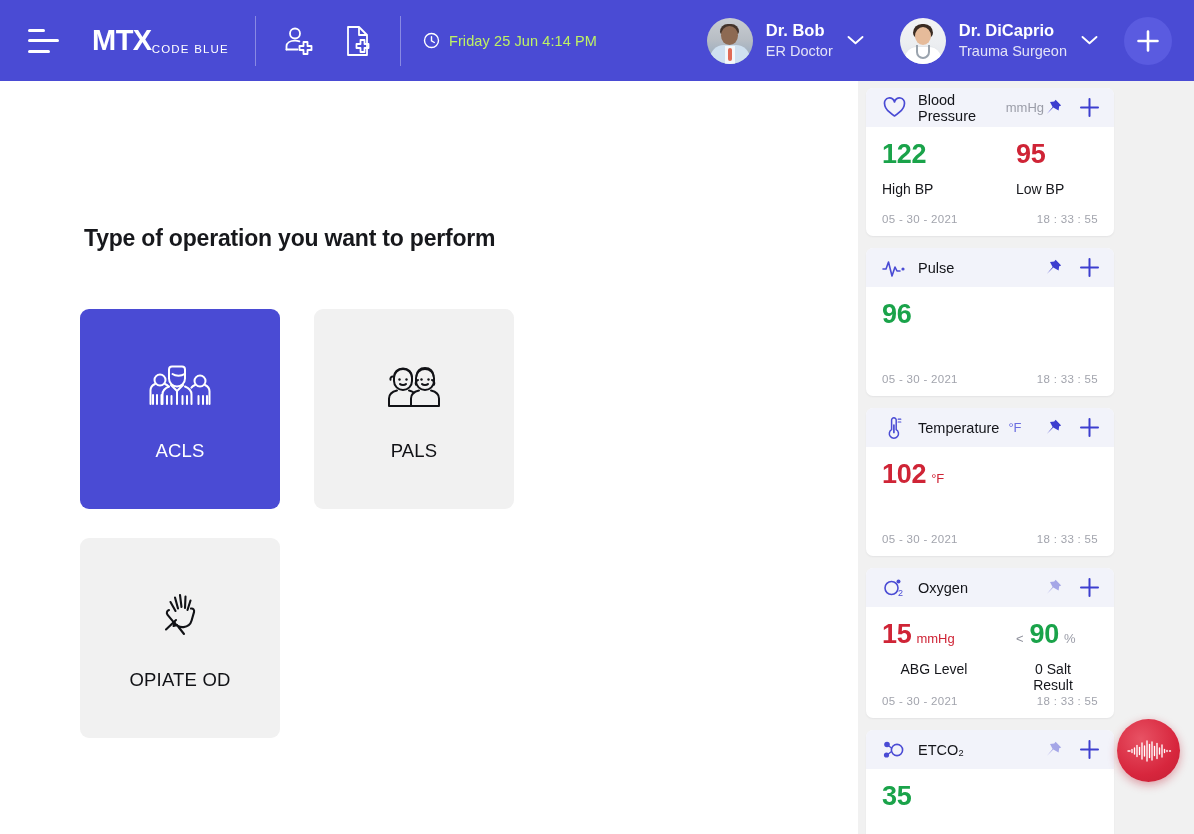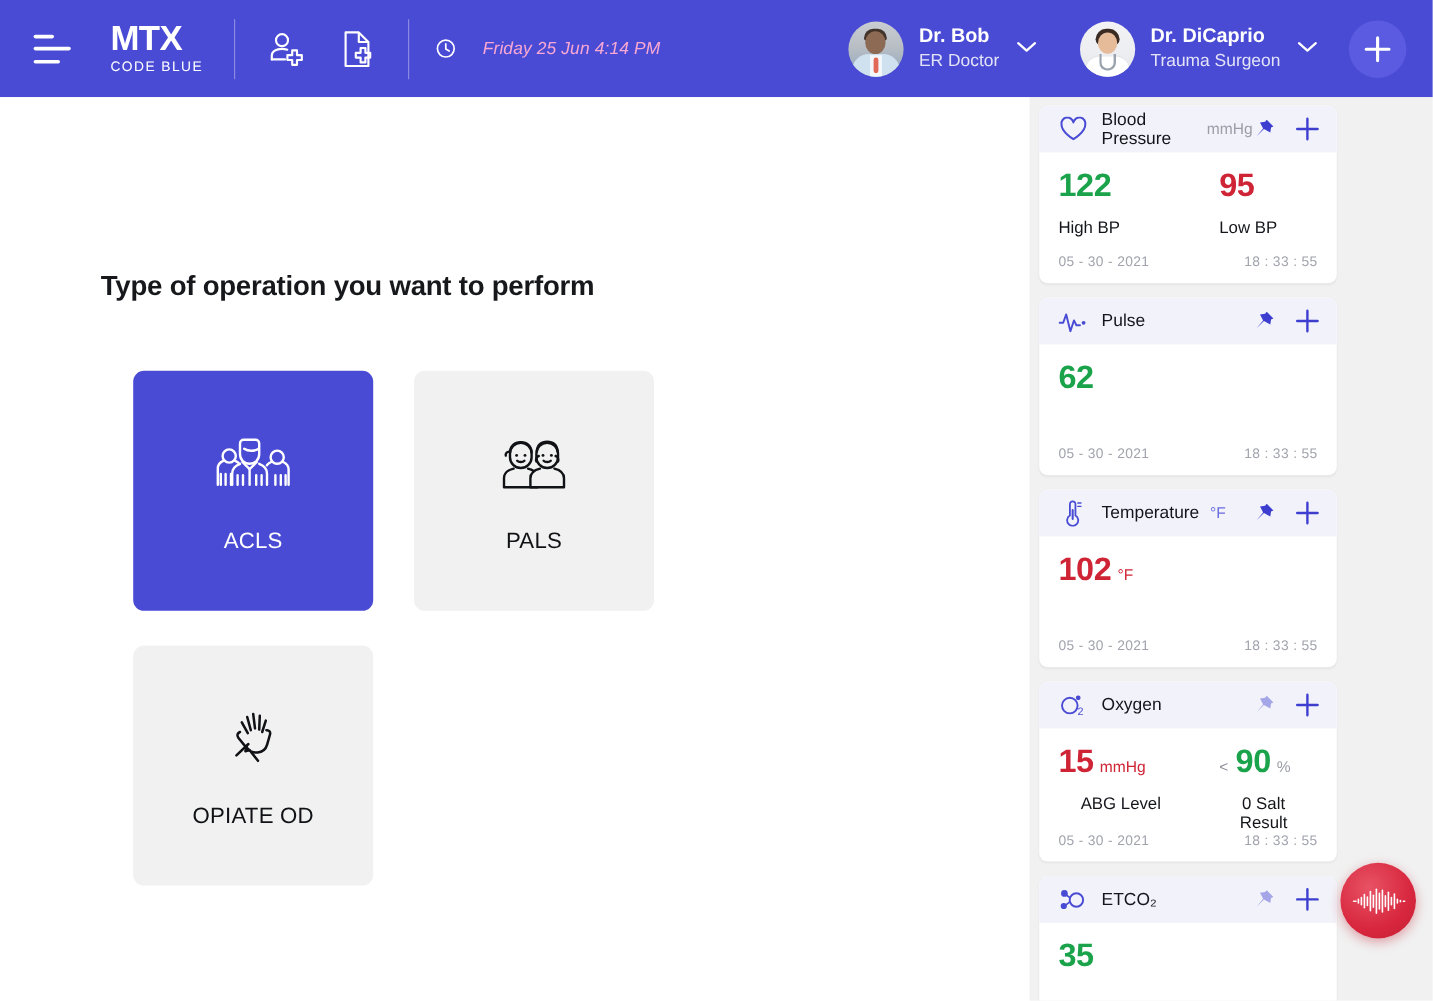--- a/index.html
+++ b/index.html
@@ -23,37 +23,37 @@
   .hamburger {
     width: 32px; height: 24px; margin-left: 28px;
     display: flex; flex-direction: column; justify-content: space-between;
     cursor: pointer;
   }
   .hamburger i { display: block; height: 3px; background: #ffffff; border-radius: 2px; }
   .hamburger i:nth-child(1) { width: 17px; }
   .hamburger i:nth-child(2) { width: 31px; }
   .hamburger i:nth-child(3) { width: 22px; }
 
-  .logo { margin-left: 32px; display: flex; flex-direction: column; align-items: flex-start; }
+  .logo { margin-left: 32px; display: flex; flex-direction: row; align-items: flex-end; }
   .logo-main {
     font-size: 29px; font-weight: bold; color: #ffffff;
     letter-spacing: -0.5px; line-height: 1; font-family: "Liberation Sans", sans-serif;
   }
   .logo-sub {
     font-size: 11.5px; color: #ffffff; letter-spacing: 1.2px;
     margin-top: 3px; line-height: 1;
   }
   .vdiv { width: 1px; height: 50px; background: rgba(255,255,255,0.35); }
   .vdiv.d1 { margin-left: 26px; }
   .vdiv.d2 { margin-left: 26px; }
 
   .icon-btn { margin-left: 26px; cursor: pointer; display: flex; align-items: center; }
   .hdr-clock { display: flex; align-items: center; margin-left: 22px; }
   .hdr-clock .dt {
-    color: #f9a8d4; font-size: 14.5px; margin-left: 22px; letter-spacing: 0.1px; font-style: italic;
+    color: #bef264; font-size: 14.5px; margin-left: 9px; letter-spacing: 0.1px;
   }
 
   .docs { position: absolute; right: 0; top: 0; height: 81px; display: flex; align-items: center; }
   .doc {
     display: flex; align-items: center; cursor: pointer;
   }
   .doc + .doc { margin-left: 36px; }
   .avatar {
     width: 46px; height: 46px; border-radius: 50%;
     overflow: hidden; position: relative; flex: none;
@@ -89,21 +89,21 @@
   }
   .main-title {
     position: absolute; left: 84px; top: 144px;
     font-size: 23px; font-weight: bold; color: #17181c;
     letter-spacing: -0.2px;
   }
   .op-grid {
     position: absolute; left: 80px; top: 228px;
     width: 440px;
     display: grid; grid-template-columns: 200px 200px; grid-template-rows: 200px 200px;
-    column-gap: 34px; row-gap: 29px; margin-left: 31px;
+    column-gap: 34px; row-gap: 29px;
   }
   .op-card {
     background: #f1f1f1; border-radius: 9px;
     display: flex; flex-direction: column; align-items: center; justify-content: center;
     cursor: pointer; color: #111216;
   }
   .op-card.active { background: #4a4bd4; color: #ffffff; }
   .op-icon { height: 62px; display: flex; align-items: center; justify-content: center; }
   .op-label {
     margin-top: 22px; font-size: 18.5px; text-align: center; line-height: 1.35;
@@ -404,21 +404,21 @@
         <span class="vc-plus">
           <svg width="21" height="21" viewBox="0 0 21 21">
             <path d="M10.5 2v17M2 10.5h17" stroke="#3d3ecf" stroke-width="2" stroke-linecap="round"></path>
           </svg>
         </span>
       </div>
       <div class="vcard-body">
         <div class="readings">
           <div class="reading">
             <div class="rv-line">
-              <span class="rv green">62</span>
+              <span class="rv green">96</span>
             </div>
           </div>
         </div>
       </div>
       <div class="vcard-foot">
         <span>05 - 30 - 2021</span>
         <span>18 : 33 : 55</span>
       </div>
     </div>
 

